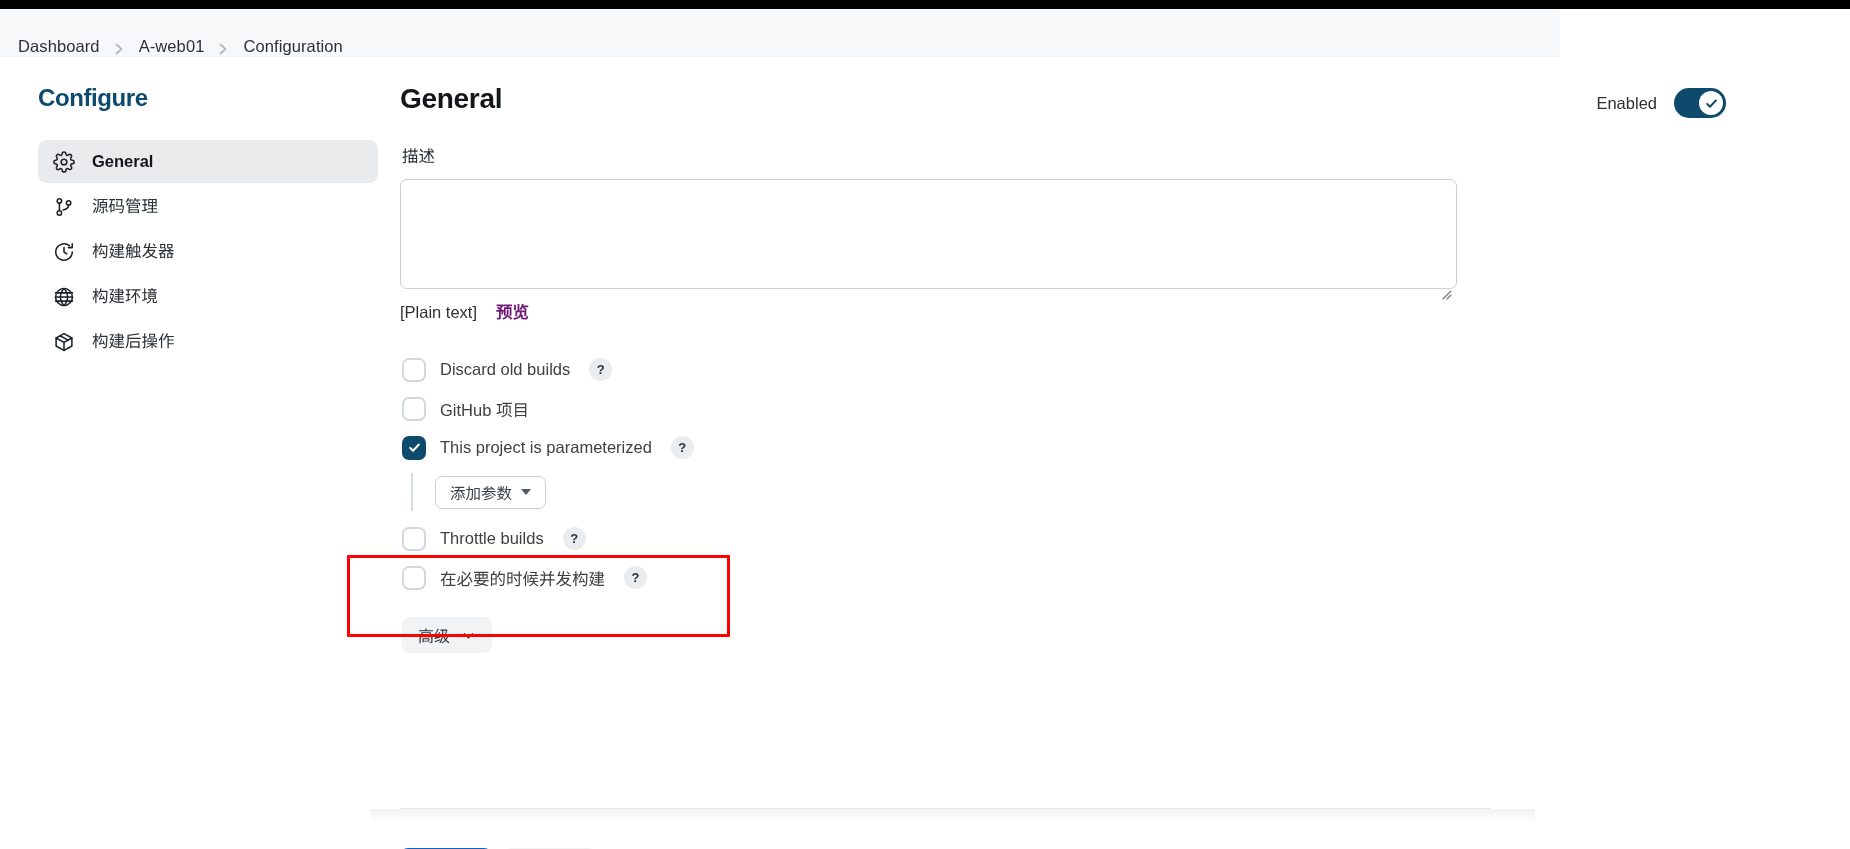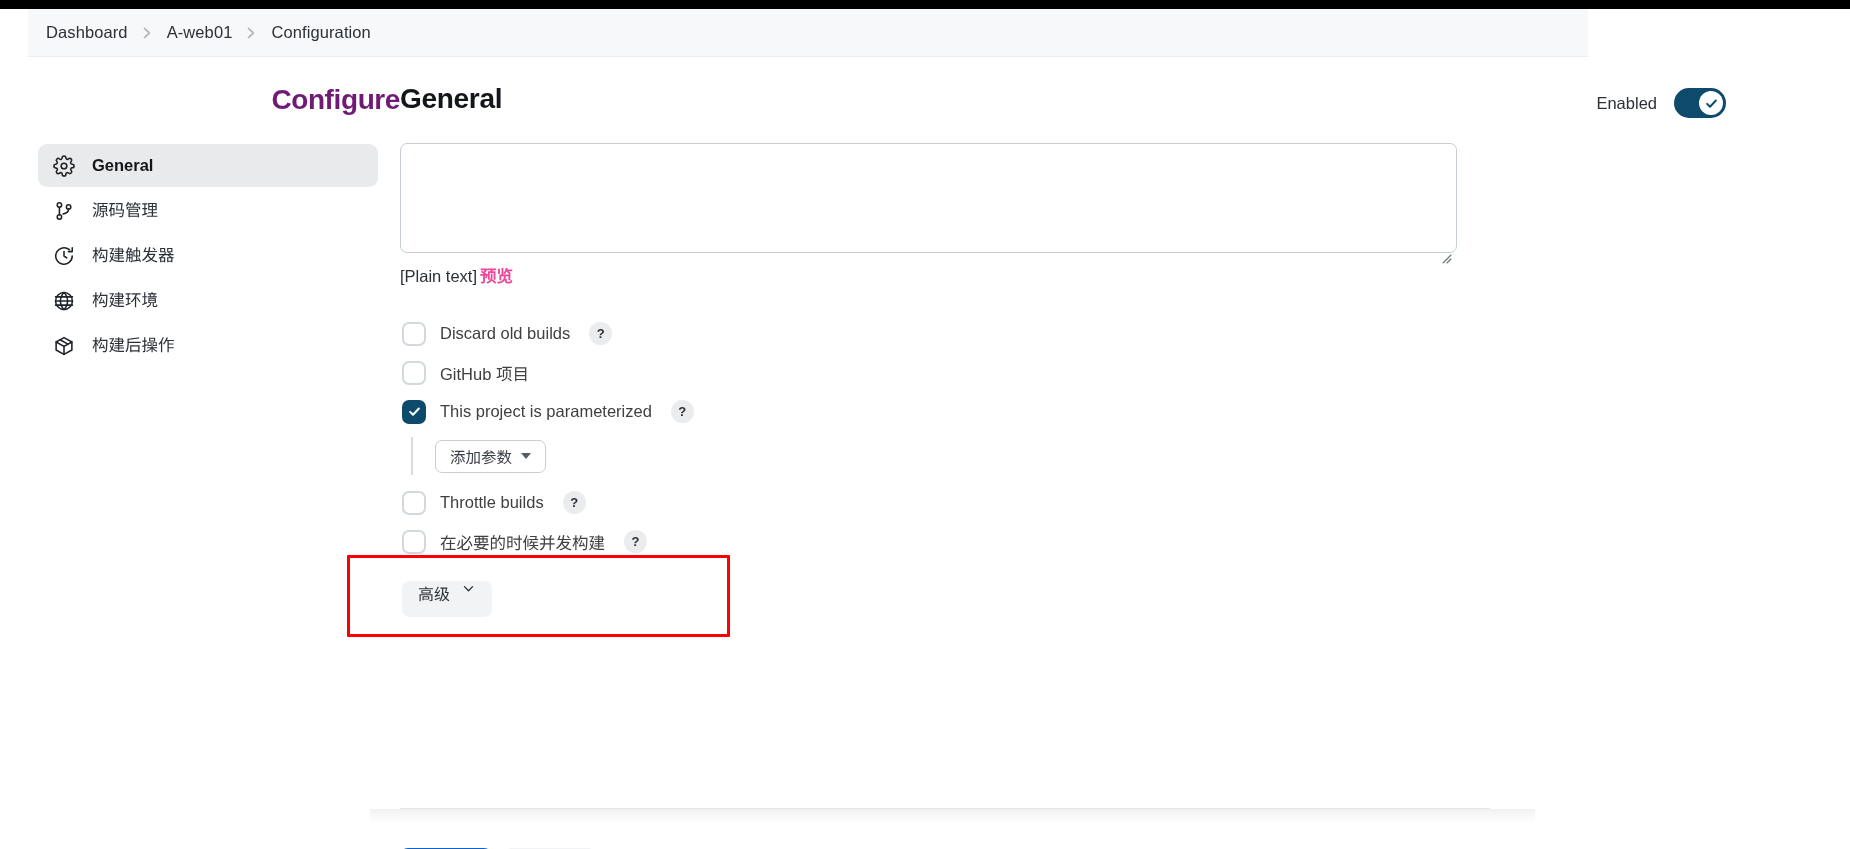--- a/index.html
+++ b/index.html
@@ -19,23 +19,22 @@
     width: 1850px; height: 9px;
     background: #000000;
   }
 
   
   .breadcrumb-bar {
     position: absolute; top: 9px; left: 0;
     width: 1560px; height: 48px;
     background: #f7f8f9;
     border-bottom: 1px solid #eceef0;
-    display: flex; align-items: center;
+    display: flex; align-items: flex-end;
     padding-left: 18px;
-    margin-left: 28px;
   }
   .crumb {
     font-size: 16.5px;
     color: #2b3137;
     letter-spacing: .1px;
     text-decoration: none;
     white-space: nowrap;
   }
   .crumb-sep {
     display: inline-block;
@@ -53,26 +52,25 @@
     background: #ffffff;
   }
 
   
   .side {
     position: absolute; top: 0; left: 0;
     width: 400px; height: 792px;
     padding: 27px 0 0 38px;
   }
   .side-title {
-    font-size: 28px;
+    font-size: 24px;
     font-weight: 700;
     letter-spacing: -.4px;
-    color: #701a75;
+    color: #0c4a6e;
     margin: 0 0 28px 0;
-    text-align: right;
   }
   .side-nav { width: 340px; }
   .side-item {
     display: flex; align-items: center;
     gap: 16px;
     height: 43px;
     padding: 0 14px 0 14px;
     margin-bottom: 2px;
     border-radius: 9px;
     cursor: pointer;
@@ -161,25 +159,25 @@
     width: 13px; height: 13px;
     color: #6b7379;
     pointer-events: none;
   }
   .plain-text-row {
     margin-top: 10px;
     font-size: 16.5px;
     color: #2b3137;
   }
   .preview-link {
-    color: #ec4899;
+    color: #701a75;
     font-weight: 700;
     text-decoration: none;
     cursor: pointer;
-    margin-left: 3px;
+    margin-left: 19px;
   }
 
   
   .check-list { margin-top: 27px; }
   .check-row {
     display: flex; align-items: center;
     gap: 14px;
     height: 39px;
     margin-left: 2px;
   }
@@ -261,21 +259,21 @@
   .btn-pill {
     margin-top: 20px;
     margin-left: 2px;
     background: #f2f3f5;
     border: none;
     border-radius: 8px;
     height: 36px;
     padding: 0 16px;
     font-size: 16px;
     color: #2b3137;
-    display: inline-flex; gap: 11px;
+    display: inline-flex; align-items: center; gap: 11px;
     cursor: pointer;
     font-family: "Liberation Sans", "DejaVu Sans", sans-serif;
   }
   .chev-down svg { display: block; }
 
   
   .footer-divider {
     position: absolute;
     left: 0; top: 665px;
     width: 1090px; height: 1px;
@@ -424,20 +422,21 @@
               <path d="M5 12.6l4.6 4.6L19 7.2"></path>
             </svg>
           </span>
         </div>
       </div>
     </div>
 
     <div class="form">
 
       
+      <div class="field-label">描述</div>
       <div style="position:relative;width:1057px;">
         <textarea class="textarea" placeholder="" style=""></textarea>
         <span class="resize-grip">
           <svg width="13" height="13" viewBox="0 0 13 13" fill="none" stroke="#6b7379" stroke-width="1.1" stroke-linecap="round">
             <path d="M12 4L4 12M12 8L8 12"></path>
           </svg>
         </span>
       </div>
       <div class="plain-text-row">
         <span>[Plain text]</span><a class="preview-link" href="#">预览</a>

